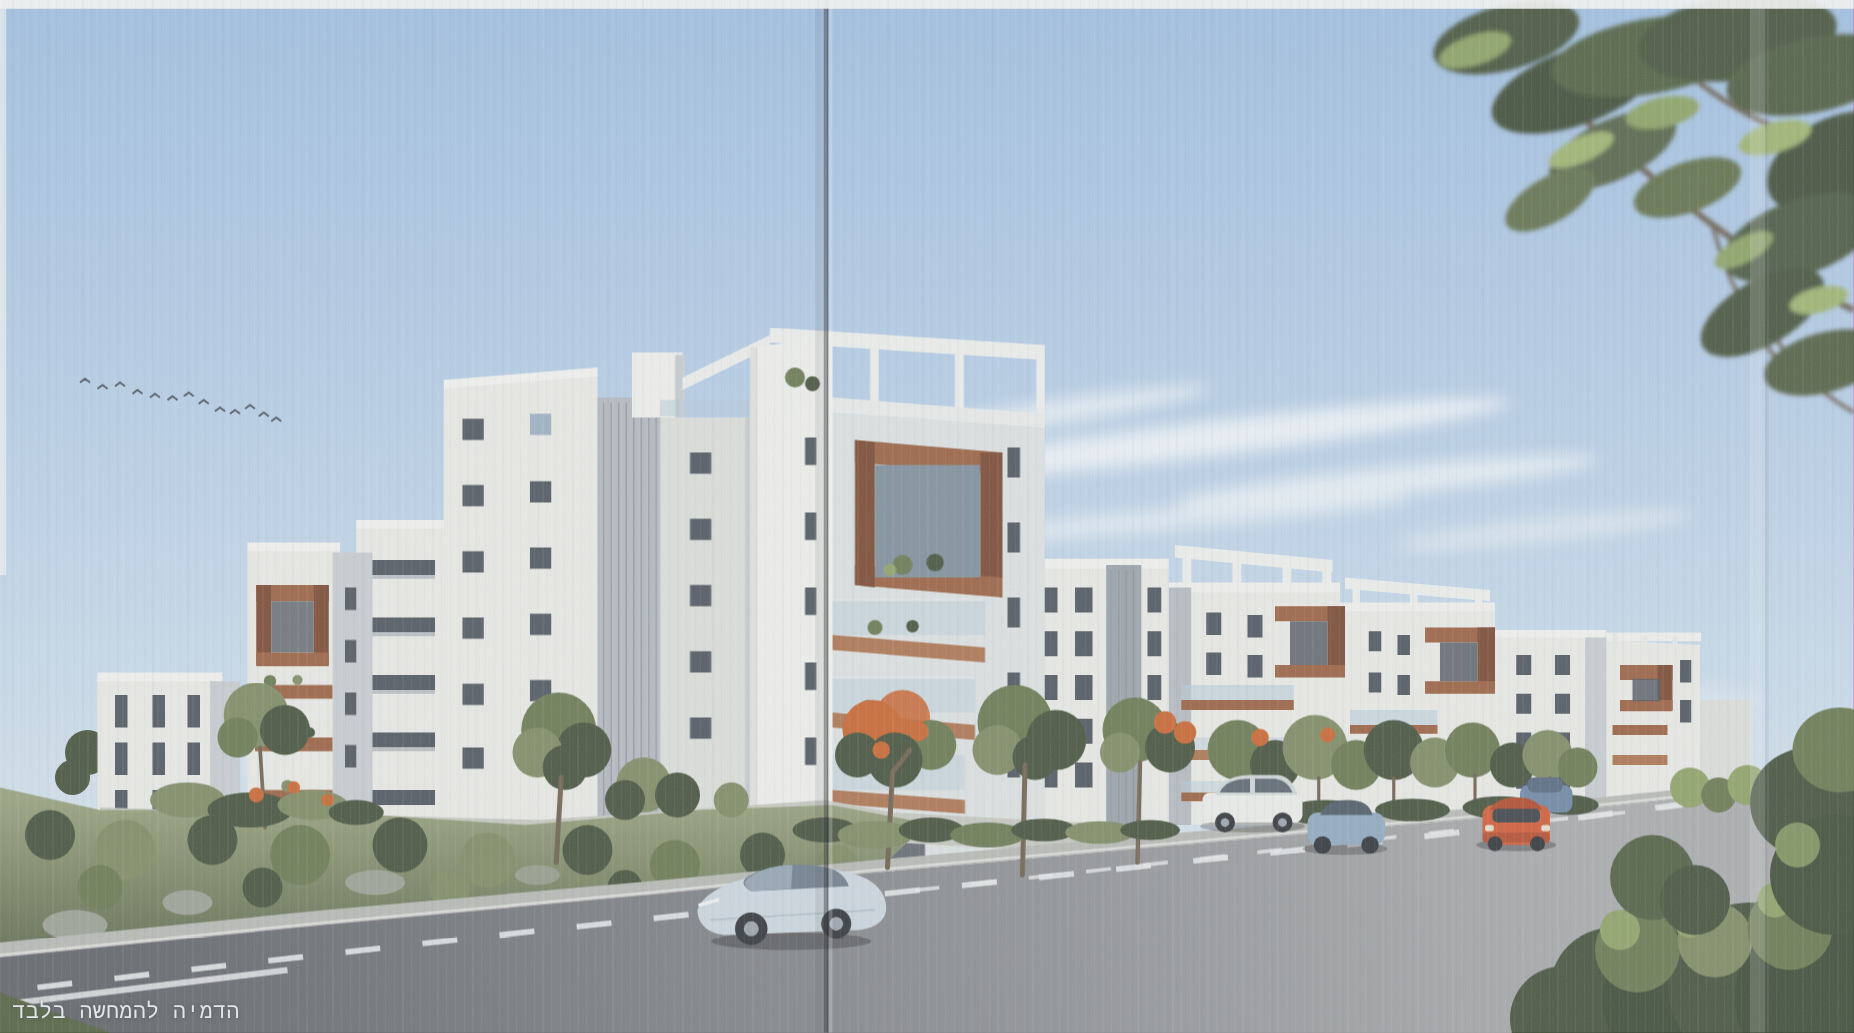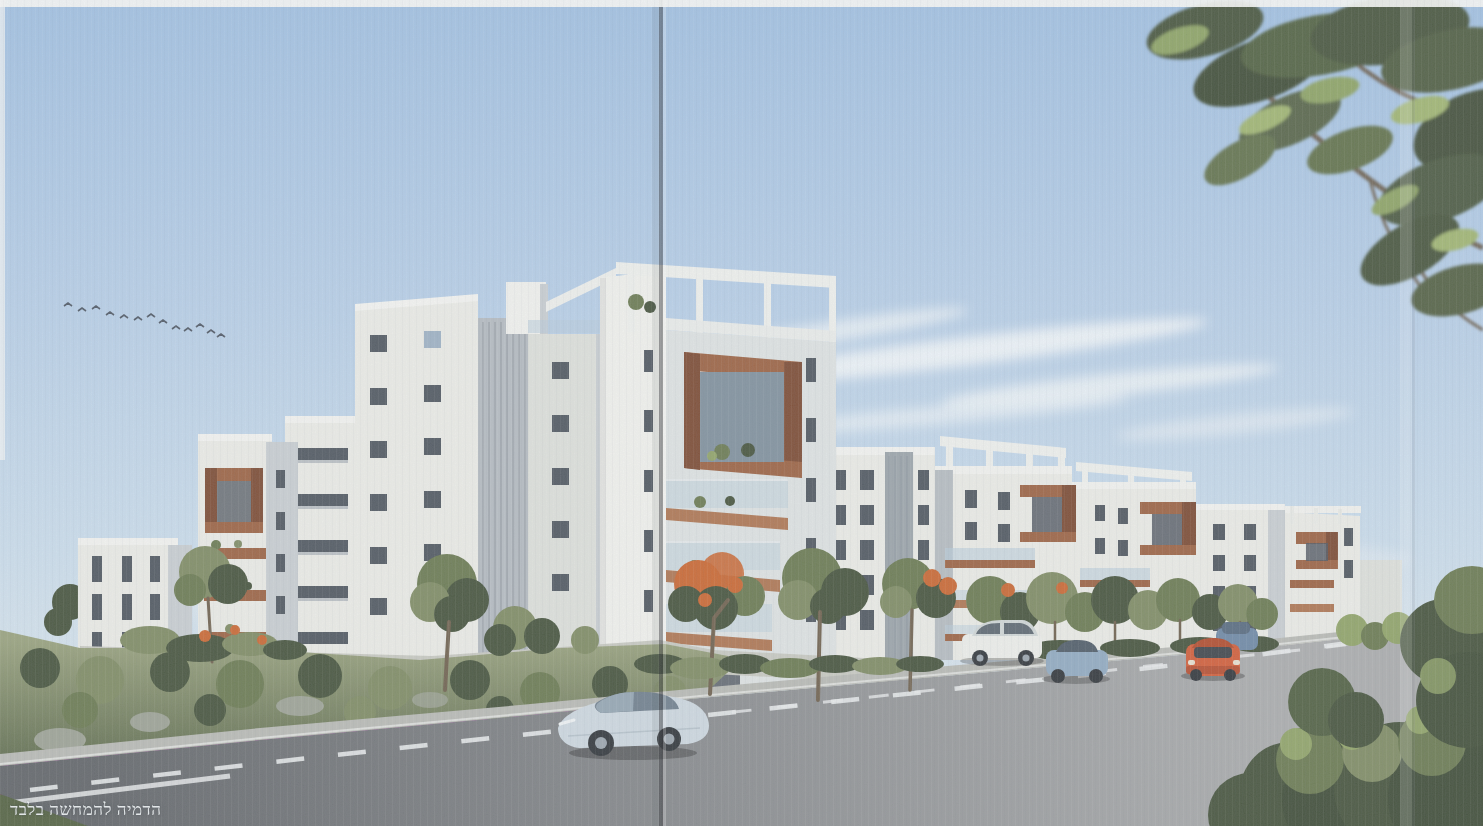--- a/index.html
+++ b/index.html
@@ -1,17 +1,17 @@
 <!DOCTYPE html>
 <html style="--sky_top: #9fbfe1; --sky_mid: #b6cee7; --sky_horizon: #d6e3ec; --cloud_white: #f4f8fa; --building_light: #eaebe6; --building_mid: #dcdfda; --building_shade: #c7cdd1; --building_shade2: #dde2e2; --window_dark: #4d555e; --window_glass: #93aabf; --glass_rail: #b6cbda; --corten: #9a6040; --corten_dark: #7a4830; --corten_light: #ad7450; --foliage_dark: #43513a; --foliage_mid: #68784f; --foliage_light: #8ea266; --foliage_olive: #7d8a62; --flower_orange: #c9652f; --trunk_brown: #6d5f4c; --road_near: #5f6367; --road_far: #a9abac; --sidewalk: #b7b9b4; --lane_line: #e6e9ea; --wall_stone: #c6c8c0; --rock_gray: #9ba194; --car_silver: #ccd7df; --car_white: #eceeea; --car_blue: #8fa9c0; --car_orange: #d15b36; --car_darkblue: #6c87a4; --bird_dark: #39414b;"><head>
 <meta charset="utf-8">
 <style>
   html,body{margin:0;padding:0;background:#ffffff;}
   .stage{position:relative;width:1483px;height:826px;overflow:hidden;background:#a21caf;
-         font-family:Liberation Serif, serif;}
+         font-family:Liberation Mono, monospace;}
   .stage svg{position:absolute;left:0;top:0;display:block;}
   
   :root{
     --sky_top:#9fbfe1; --sky_mid:#b6cee7; --sky_horizon:#d6e3ec;
     --cloud_white:#f4f8fa;
     --building_light:#eaebe6; --building_mid:#dcdfda; --building_shade:#c7cdd1; --building_shade2:#dde2e2;
     --window_dark:#4d555e; --window_glass:#93aabf; --glass_rail:#b6cbda;
     --corten:#9a6040; --corten_dark:#7a4830; --corten_light:#ad7450;
     --foliage_dark:#43513a; --foliage_mid:#68784f; --foliage_light:#8ea266; --foliage_olive:#7d8a62;
     --flower_orange:#c9652f; --trunk_brown:#6d5f4c;

